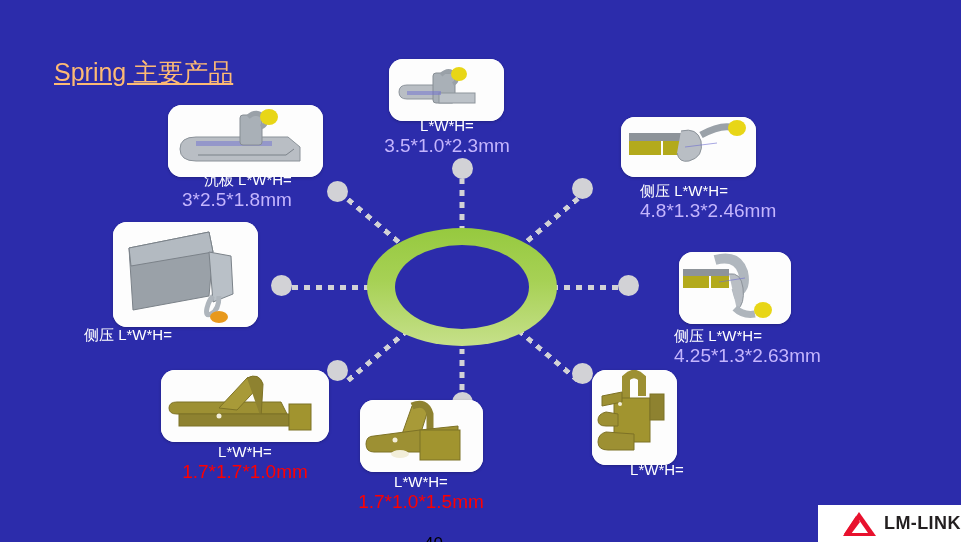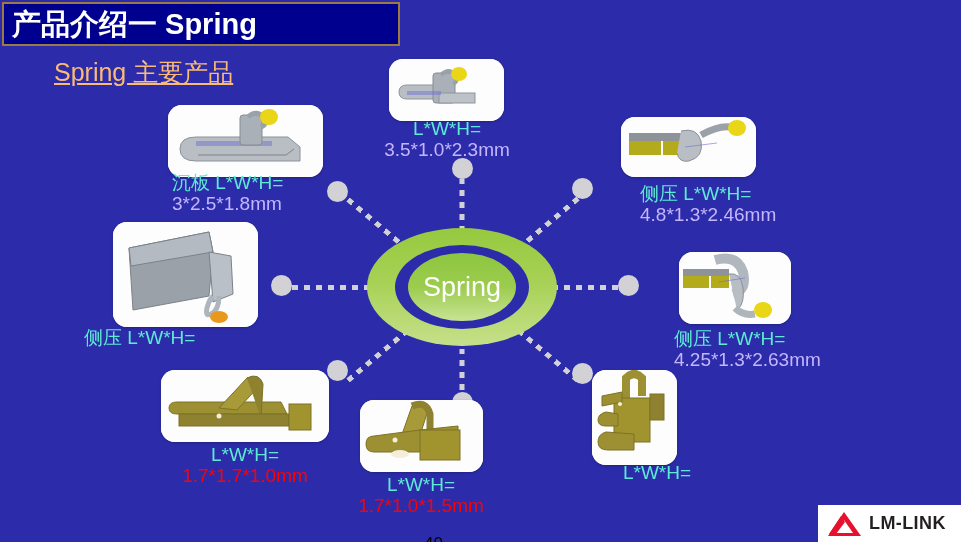--- a/index.html
+++ b/index.html
@@ -48,59 +48,53 @@
     background-image:repeating-linear-gradient(90deg,#d2d2d6 0 6px,transparent 6px 12px);}
   .node{position:absolute;width:21px;height:21px;border-radius:50%;background:#d2d2d6;}
 
   
   .thumb{position:absolute;background:#ffffff;border-radius:14px;overflow:hidden;
     box-shadow:0 1px 3px rgba(0,0,0,.25);}
   .thumb svg{display:block;width:100%;height:100%;}
 
   
   .cap{position:absolute;line-height:1.12;white-space:nowrap;}
-  .cap .l1{display:block;color:#5eead4;font-size:19px;}
+  .cap .l1{display:block;color:#ffffff;font-size:15px;}
   .cap .l2{display:block;font-size:19px;}
   .cap.y .l2{color:#c4b5fd;}
   .cap.r .l2{color:#ff0000;}
   .cap.c{text-align:center;}
 
   
   #page-num{position:absolute;left:424px;top:534px;color:#000000;font-size:17px;}
   #logo{
     position:absolute;left:818px;top:505px;width:143px;height:37px;background:#ffffff;
-    display:flex;align-items:center;gap:6px;padding-left:7px;box-sizing:border-box;
+    display:flex;align-items:center;gap:6px;padding-left:22px;box-sizing:border-box;
   }
   #logo-text{color:#231f20;font-size:18px;font-weight:bold;letter-spacing:.4px;}
 </style>
 </head>
 <body>
 
 <div id="slide">
 
-  <div id="title-box">
-    <span id="title-text">产品介绍一 Spring</span>
-  </div>
   <div id="subtitle">Spring 主要产品</div>
 
   <div class="conn" style="left:462px;top:176px;width:54px;transform:rotate(90deg);"></div>
   <div class="conn" style="left:348px;top:197px;width:88px;transform:rotate(40deg);"></div>
   <div class="conn" style="left:578px;top:196px;width:88px;transform:rotate(140deg);"></div>
   <div class="conn" style="left:292px;top:285px;width:78px;"></div>
   <div class="conn" style="left:630px;top:285px;width:78px;transform:rotate(180deg);"></div>
   <div class="conn" style="left:348px;top:378px;width:88px;transform:rotate(-40deg);"></div>
   <div class="conn" style="left:462px;top:400px;width:54px;transform:rotate(-90deg);"></div>
   <div class="conn" style="left:578px;top:378px;width:88px;transform:rotate(-140deg);"></div>
 
   <div id="hub">
     <div id="hub-outer"></div>
     <div id="hub-inner"></div>
-    <div id="hub-core">
-      <span id="hub-label">Spring</span>
-    </div>
   </div>
 
   <div class="node" style="left:452px;top:158px;"></div>
   <div class="node" style="left:327px;top:181px;"></div>
   <div class="node" style="left:572px;top:178px;"></div>
   <div class="node" style="left:271px;top:275px;"></div>
   <div class="node" style="left:618px;top:275px;"></div>
   <div class="node" style="left:327px;top:360px;"></div>
   <div class="node" style="left:452px;top:392px;"></div>
   <div class="node" style="left:572px;top:363px;"></div>
@@ -125,21 +119,21 @@
     <svg viewBox="0 0 155 72">
       <rect width="155" height="72" fill="#fdfdfd"></rect>
       <path d="M28 56 Q12 56 12 44 Q12 32 28 32 L120 32 L132 42 L132 56 Z" fill="#b9bec4" stroke="#8b9299"></path>
       <path d="M30 50 L118 50 L126 44" fill="none" stroke="#7b8289"></path>
       <rect x="28" y="36" width="76" height="5" fill="#6f6fd0" opacity=".5"></rect>
       <rect x="72" y="10" width="22" height="30" rx="3" fill="#a9b0b7" stroke="#868d94"></rect>
       <path d="M80 12 q9 -8 16 1 q4 6 -3 9" fill="none" stroke="#9aa1a8" stroke-width="5"></path>
       <ellipse cx="101" cy="12" rx="9" ry="8" fill="#e8d617"></ellipse>
     </svg>
   </div>
-  <div class="cap y" style="left:172px;top:172px;">
+  <div class="cap y" style="left:182px;top:172px;text-align:right;">
     <span class="l1">沉板 L*W*H=</span>
     <span class="l2">3*2.5*1.8mm</span>
   </div>
 
   <div class="thumb" style="left:621px;top:117px;width:135px;height:60px;">
     <svg viewBox="0 0 135 60">
       <rect width="135" height="60" fill="#fdfdfd"></rect>
       <rect x="8" y="22" width="32" height="16" fill="#b3aa1c"></rect>
       <rect x="42" y="22" width="20" height="16" fill="#b3aa1c"></rect>
       <rect x="8" y="16" width="54" height="8" fill="#8d9399"></rect>

